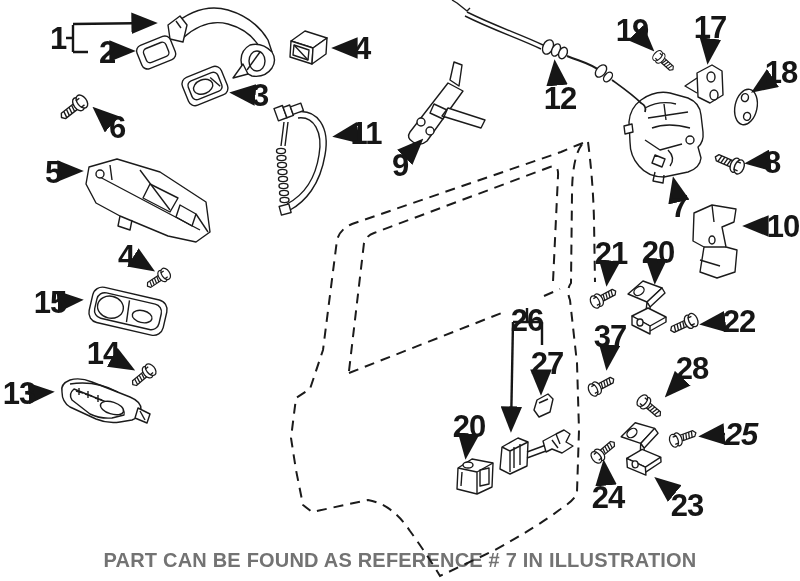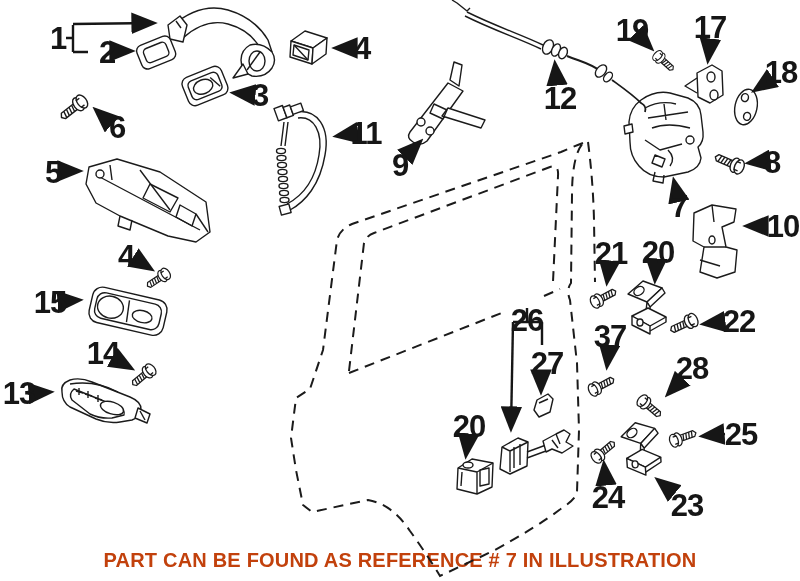--- a/index.html
+++ b/index.html
@@ -12,21 +12,21 @@
            font-family:"Liberation Sans",sans-serif;letter-spacing:-1px;}
   .note{position:absolute;left:0;right:0;top:549px;z-index:1;text-align:center;
         font-weight:bold;font-size:20px;letter-spacing:.2px;
         font-family:"Liberation Sans",sans-serif;}
 </style>
 </head>
 <body>
 
 <div class="stage">
 
-  <div class="note" style="color: #c2410c;">PART CAN BE FOUND AS REFERENCE # 7 IN ILLUSTRATION</div>
+  <div class="note" style="color: #737373;">PART CAN BE FOUND AS REFERENCE # 7 IN ILLUSTRATION</div>
 
   <svg class="artwork" width="800" height="581" viewBox="0 0 800 581">
     <defs>
       <marker id="ah" markerWidth="11" markerHeight="9" refX="9" refY="4.5" orient="auto">
         <path d="M0,0 L11,4.5 L0,9 Z" fill="#161616"></path>
       </marker>
       <g id="bolt" stroke="#1b1b1b" stroke-width="1.4" fill="#fff">
         <path d="M6,-3.4 L21,-3.4 L23.5,0 L21,3.4 L6,3.4 Z"></path>
         <path d="M9.5,-3.4 L8,3.4 M12.8,-3.4 L11.3,3.4 M16.1,-3.4 L14.6,3.4 M19.4,-3.4 L17.9,3.4" fill="none"></path>
         <ellipse cx="2" cy="0" rx="4.6" ry="7.4"></ellipse>
@@ -282,20 +282,20 @@
       <div class="callout" style="left: 50px; top: 302px; text-align: right;">15</div>
       <div class="callout" style="left: 126px; top: 256px;">4</div>
       <div class="callout" style="left: 710px; top: 27px;">17</div>
       <div class="callout" style="left: 781px; top: 72px;">18</div>
       <div class="callout" style="left: 632px; top: 30px;">19</div>
       <div class="callout" style="left: 658px; top: 252px;">20</div>
       <div class="callout" style="left: 611px; top: 253px;">21</div>
       <div class="callout" style="left: 739px; top: 321px; text-align: center;">22</div>
       <div class="callout" style="left: 687px; top: 505px;">23</div>
       <div class="callout" style="left: 608px; top: 497px;">24</div>
-      <div class="callout" style="left: 741px; top: 434px;">25</div>
+      <div class="callout" style="left: 741px; top: 434px; font-style: italic;">25</div>
       <div class="callout" style="left: 527px; top: 296px; margin-top: 24px;">26</div>
       <div class="callout" style="left: 547px; top: 363px;">27</div>
       <div class="callout" style="left: 692px; top: 368px;">28</div>
       <div class="callout" style="left: 610px; top: 336px;">37</div>
       <div class="callout" style="left: 469px; top: 426px;">20</div>
     </div>
 </div>
 
 </body></html>

